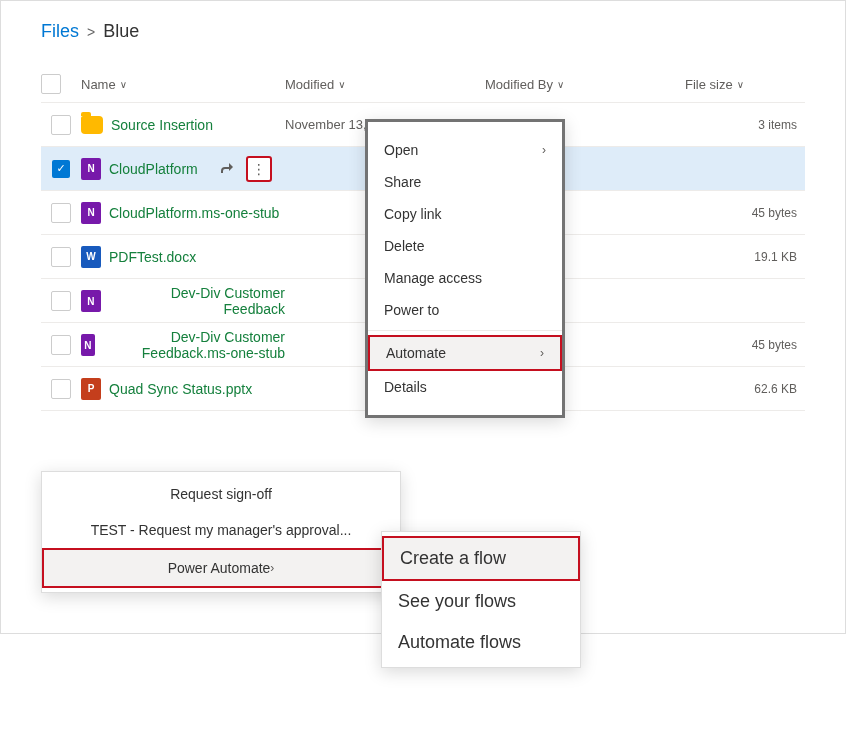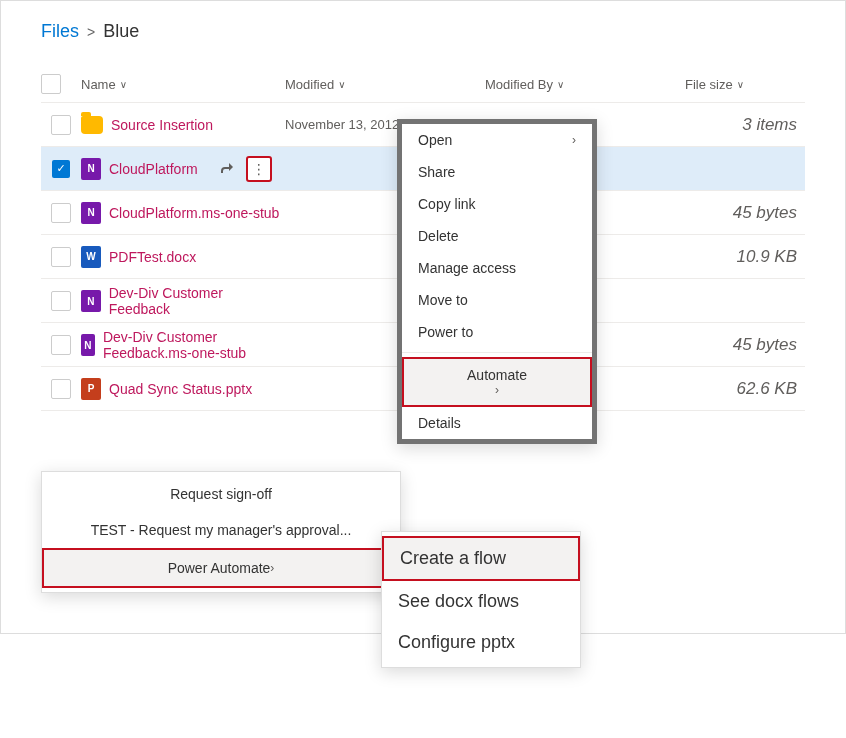--- a/index.html
+++ b/index.html
@@ -171,22 +171,23 @@
       justify-content: center;
     }
 
     .file-name-cell {
       display: flex;
       align-items: center;
       gap: 8px;
     }
 
     .file-name-text {
-      color: #be185d;
-      cursor: pointer;
+      color: #15803d;
+      cursor: pointer;
+      text-align: right;
     }
 
     .file-actions {
       display: flex;
       align-items: center;
       gap: 6px;
       margin-left: 8px;
     }
 
     .share-icon, .more-icon {
@@ -206,53 +207,51 @@
       background: #fff;
     }
 
     .cell-modified {
       color: #605e5c;
       font-size: 13px;
     }
 
     .cell-size {
       color: #605e5c;
-      font-size: 17px;
+      font-size: 12px;
       text-align: right;
       padding-right: 8px;
-      font-style: italic;
     }
 
     
     .context-menu {
       position: absolute;
       top: 118px;
-      left: 396px;
+      left: 364px;
       background: #fff;
-      border: 5px solid #737373;
+      border: 3px solid #737373;
       box-shadow: 0 4px 16px rgba(0,0,0,0.15);
       z-index: 100;
       min-width: 200px;
-      padding: 0 0;
+      padding: 12px 0;
     }
 
     .context-menu-item {
       display: flex;
       align-items: center;
       justify-content: space-between;
       padding: 8px 16px;
       cursor: pointer;
       font-size: 14px;
       color: #333;
     }
 
     .context-menu-item.highlighted {
       background: #f3f2f1;
       border: 2px solid #c50f1f;
-      flex-direction: column;
     }
 
     .context-menu-divider {
       height: 1px;
       background: #edebe9;
       margin: 4px 0;
     }
 
     .submenu-arrow {
       font-size: 12px;
@@ -399,21 +398,21 @@
     <div class="file-row">
       <div class="file-icon-cell">
         <div style="width:20px;height:20px;border:1px solid #ccc;border-radius:2px;"></div>
       </div>
       <div class="file-name-cell">
         <div class="word-icon">W</div>
         <span class="file-name-text">PDFTest.docx</span>
       </div>
       <div class="cell-modified"></div>
       <div></div>
-      <div class="cell-size">10.9 KB</div>
+      <div class="cell-size">19.1 KB</div>
     </div>
 
     <div class="file-row">
       <div class="file-icon-cell">
         <div style="width:20px;height:20px;border:1px solid #ccc;border-radius:2px;"></div>
       </div>
       <div class="file-name-cell">
         <div class="onenote-icon">N</div>
         <span class="file-name-text">Dev-Div Customer Feedback</span>
       </div>
@@ -459,23 +458,20 @@
       <span>Share</span>
     </div>
     <div class="context-menu-item">
       <span>Copy link</span>
     </div>
     <div class="context-menu-item">
       <span>Delete</span>
     </div>
     <div class="context-menu-item">
       <span>Manage access</span>
-    </div>
-    <div class="context-menu-item">
-      <span>Move to</span>
     </div>
     <div class="context-menu-item">
       <span>Power to</span>
     </div>
     <div class="context-menu-divider"></div>
     <div class="context-menu-item highlighted">
       <span>Automate</span>
       <span class="submenu-arrow">›</span>
     </div>
     <div class="context-menu-item">
@@ -494,20 +490,20 @@
       <span>Power Automate</span>
       <span class="submenu-arrow">›</span>
     </div>
   </div>
 
   <div class="right-submenu">
     <div class="right-submenu-item highlighted">
       <span>Create a flow</span>
     </div>
     <div class="right-submenu-item">
-      <span>See docx flows</span>
+      <span>See your flows</span>
     </div>
     <div class="right-submenu-item">
-      <span>Configure pptx</span>
+      <span>Automate flows</span>
     </div>
   </div>
 
 </div>
 
 </body></html>

